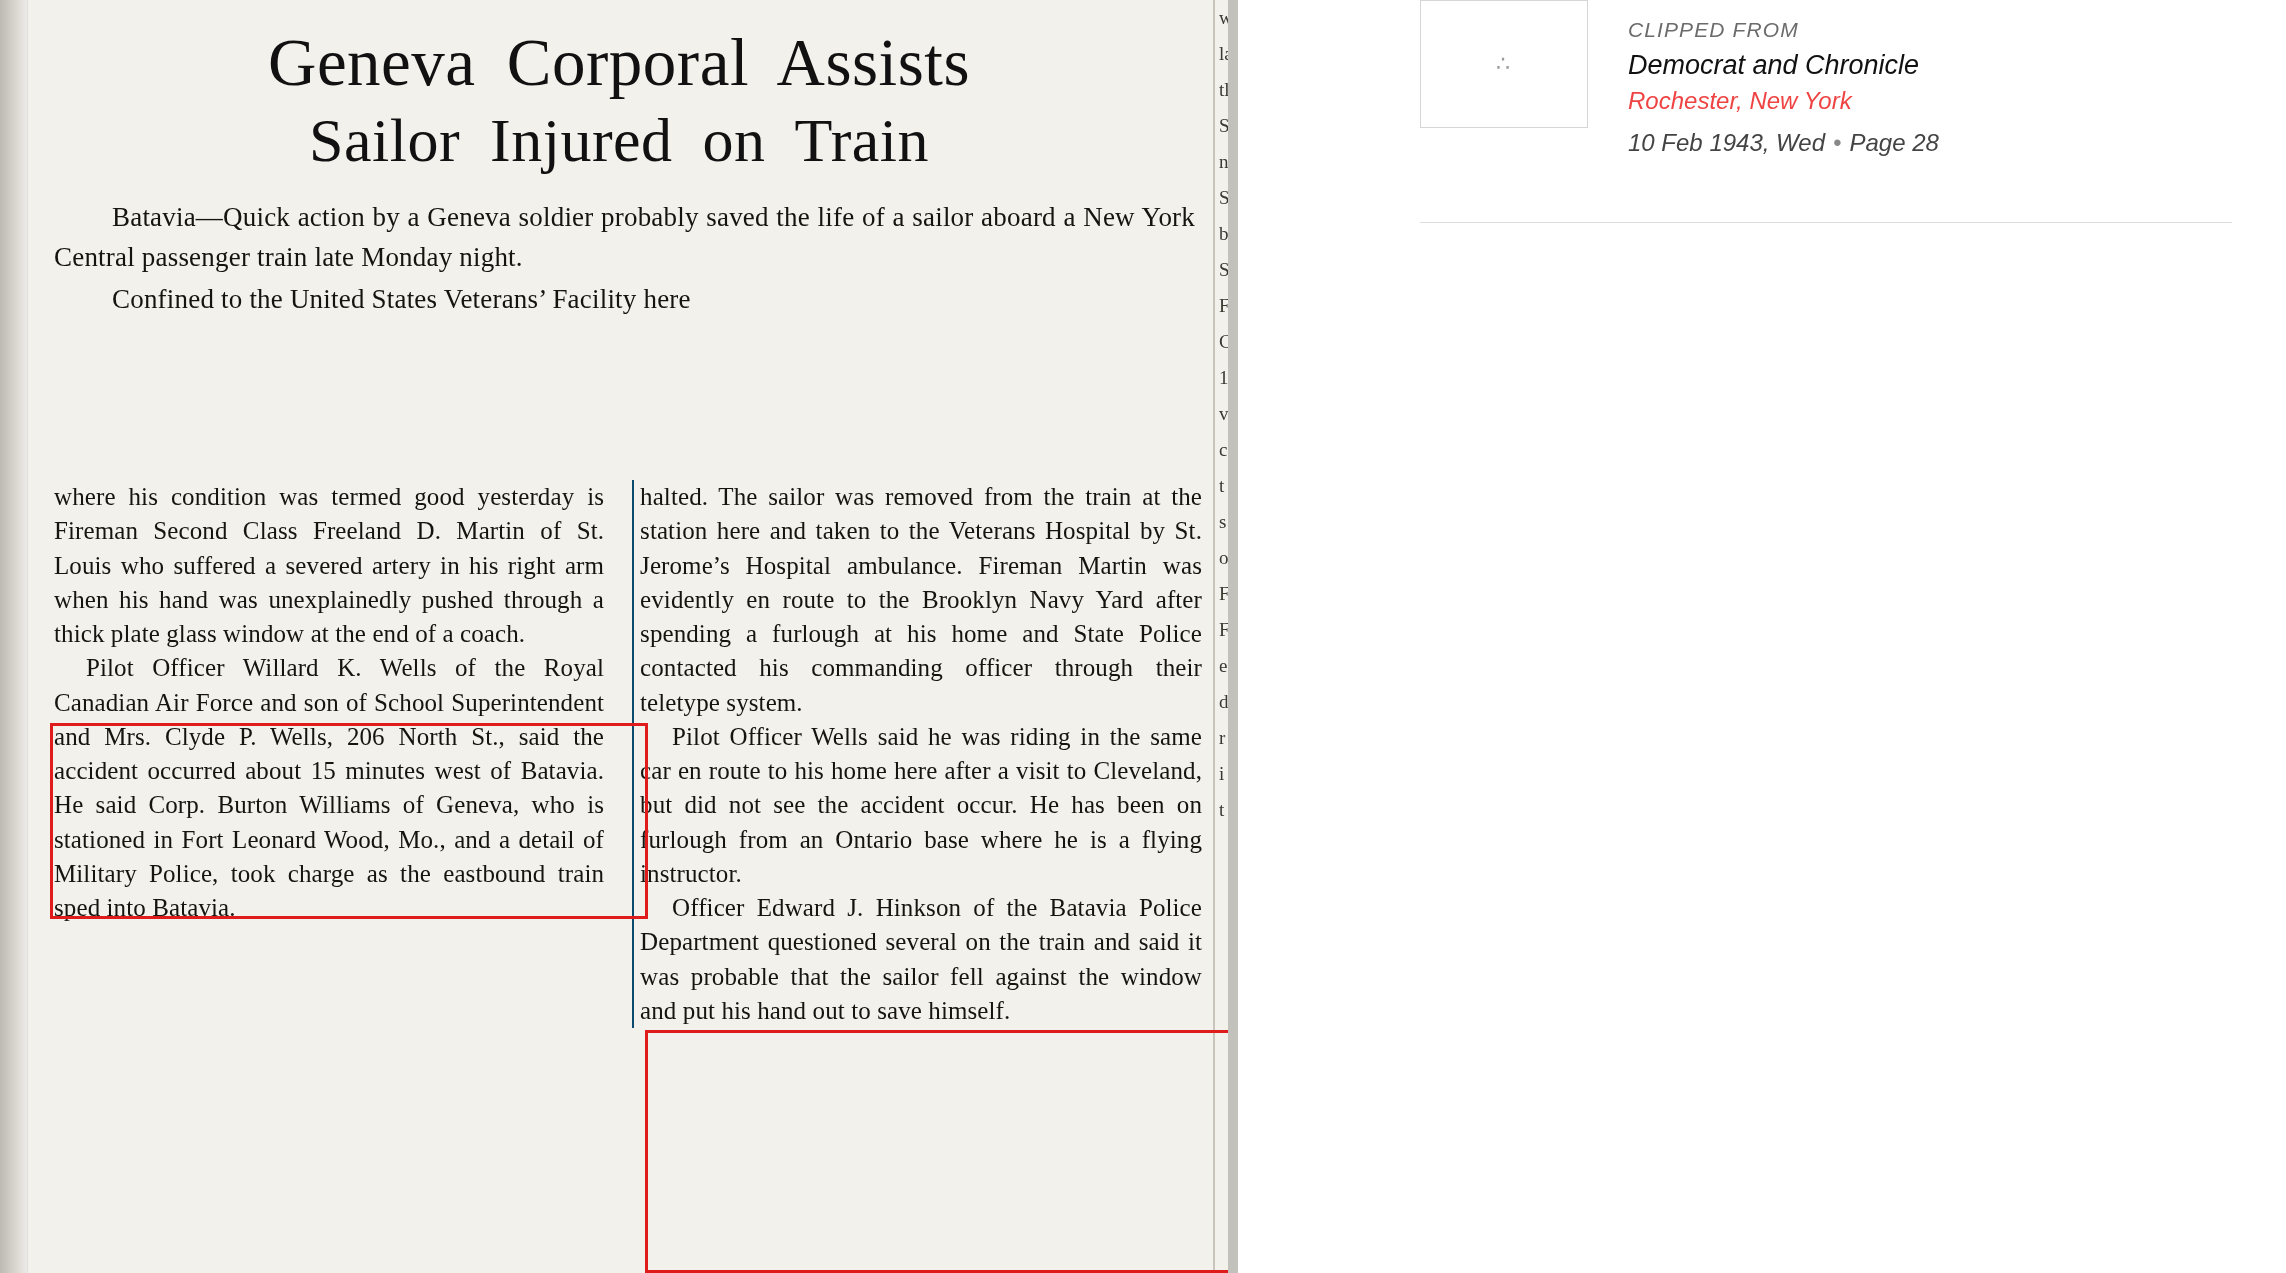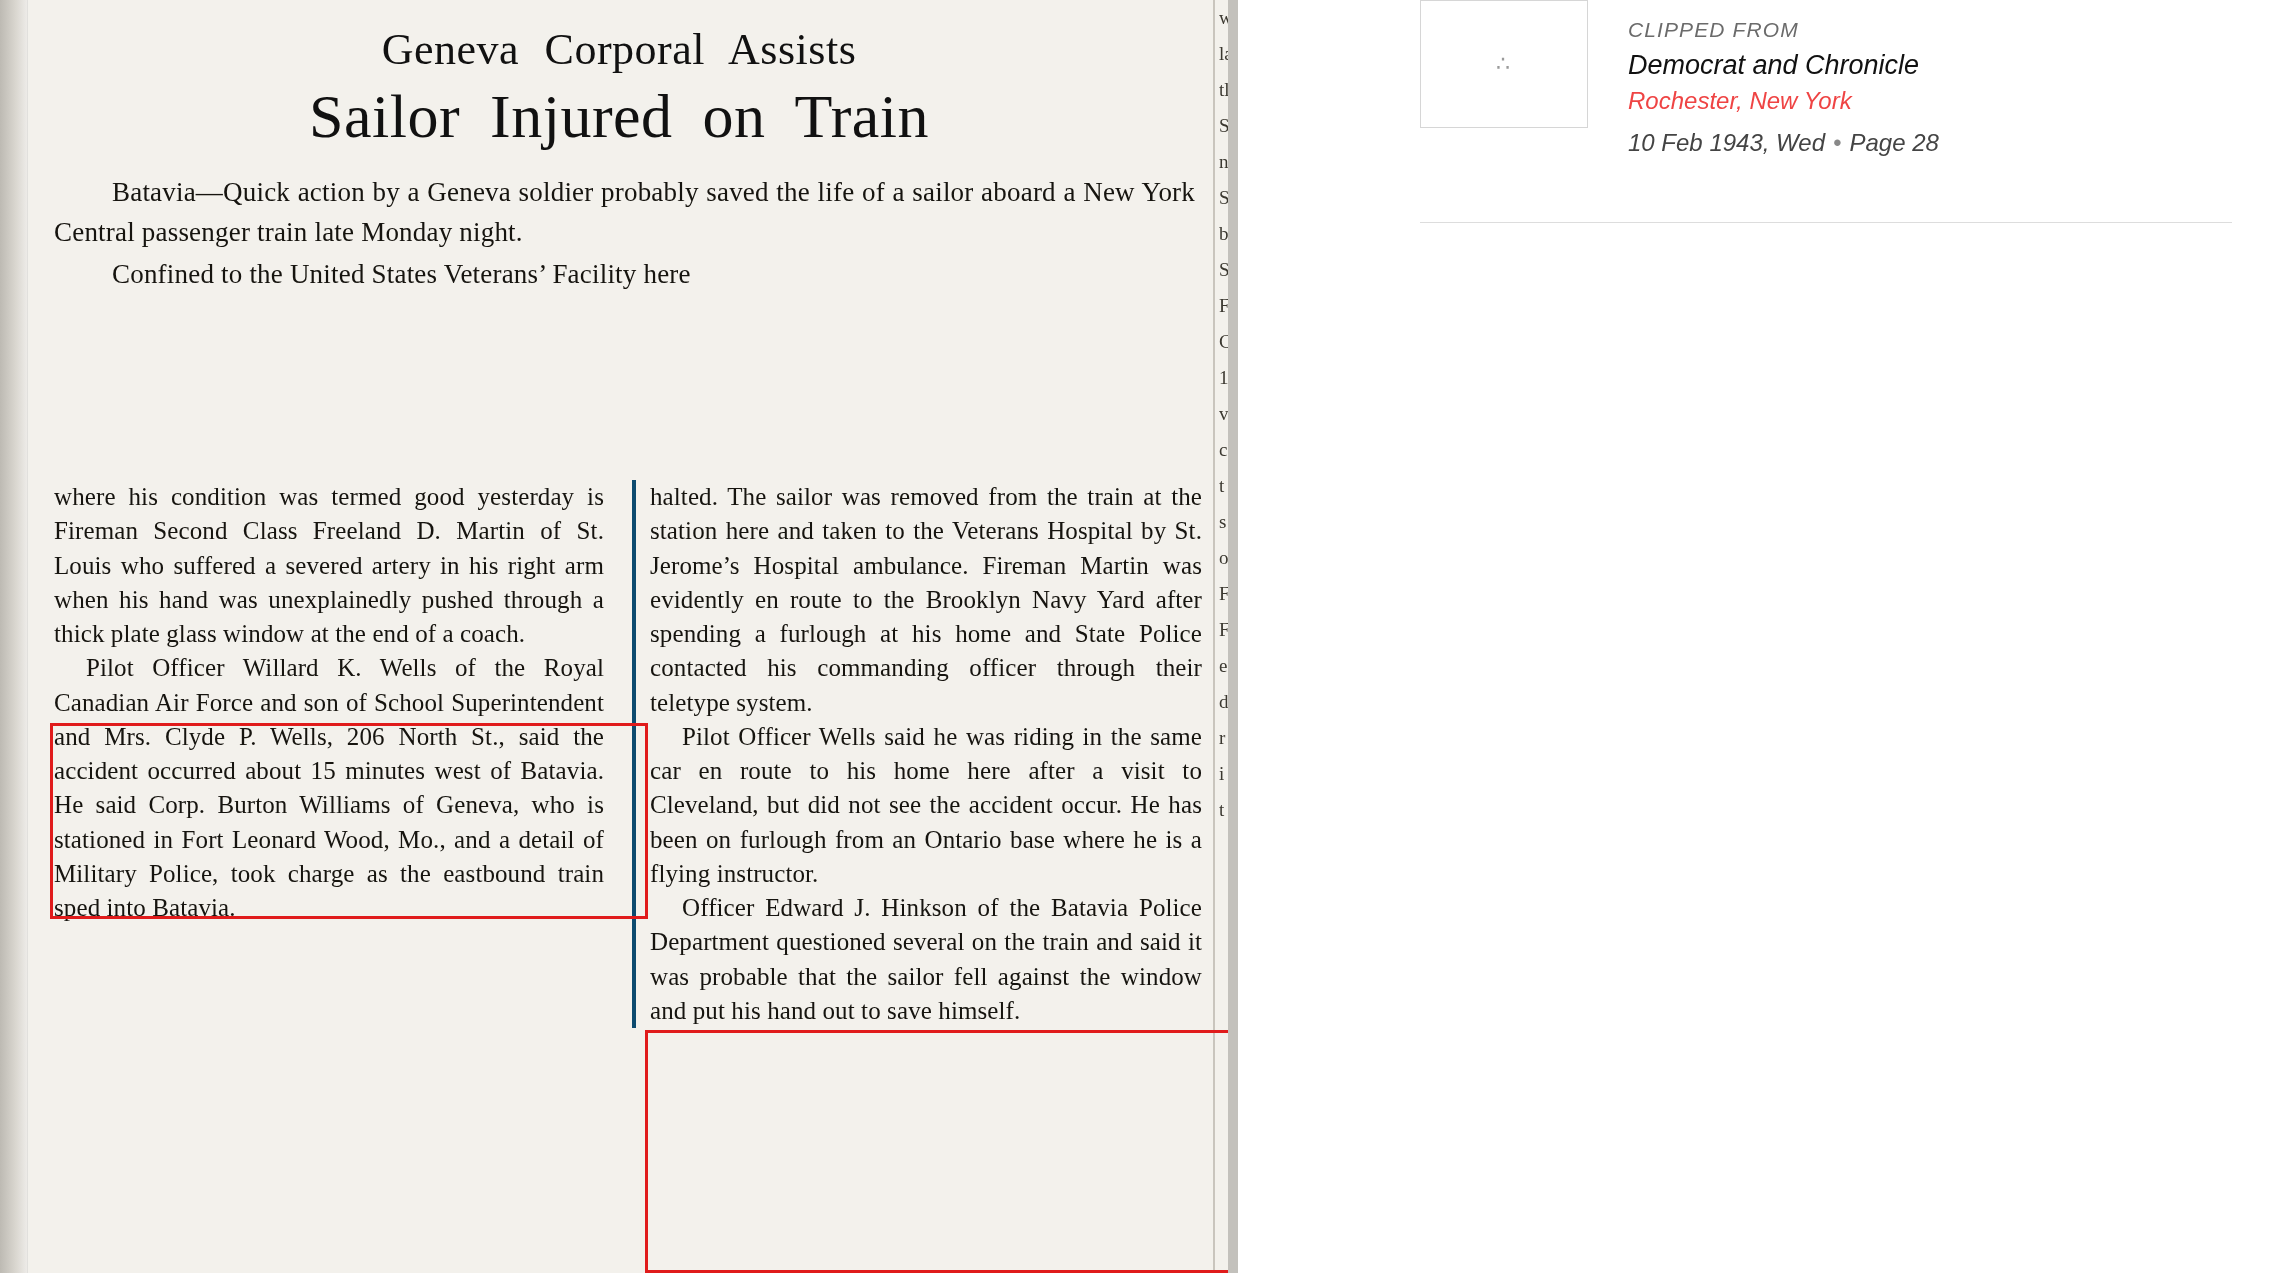--- a/index.html
+++ b/index.html
@@ -74,21 +74,21 @@
 
   
   .headline {
     text-align: center;
     font-family: "Liberation Serif", serif;
     color: #111;
     letter-spacing: 0.5px;
   }
   .headline .line1 {
     display: block;
-    font-size: 44px;
+    font-size: 67px;
     line-height: 1.08;
     padding-top: 26px;
     padding-right: 18px;
     word-spacing: 14px;
   }
   .headline .line2 {
     display: block;
     font-size: 62px;
     line-height: 1.12;
     padding-top: 8px;
@@ -118,21 +118,21 @@
   }
   .col {
     width: 574px;
     box-sizing: border-box;
     font-size: 25px;
     line-height: 1.37;
     text-align: justify;
     letter-spacing: 0.1px;
   }
   .col.left { padding-right: 20px; }
-  .col.right { padding-left: 14px; border-left: 4px solid #0c4a6e; }
+  .col.right { padding-left: 6px; border-left: 2px solid #0c4a6e; }
   .col p { margin: 0; }
   .col p.indent { text-indent: 32px; }
 
   
   .hl {
     position: absolute;
     border: 3px solid #e01b1b;
     box-sizing: border-box;
     pointer-events: none;
   }

